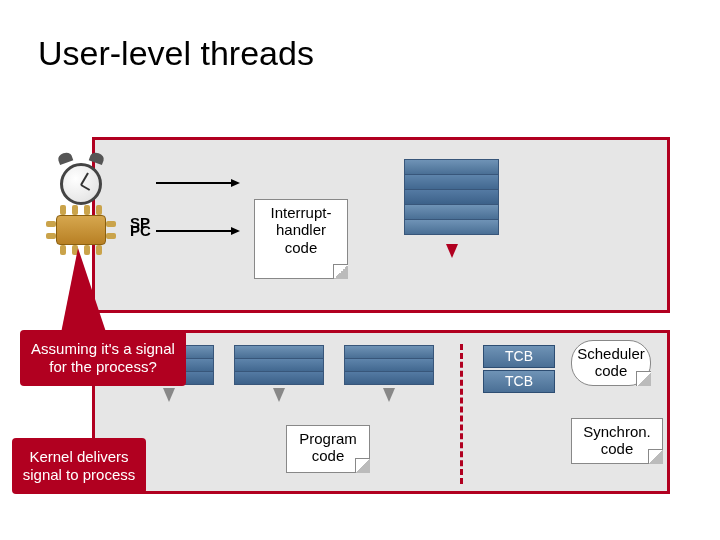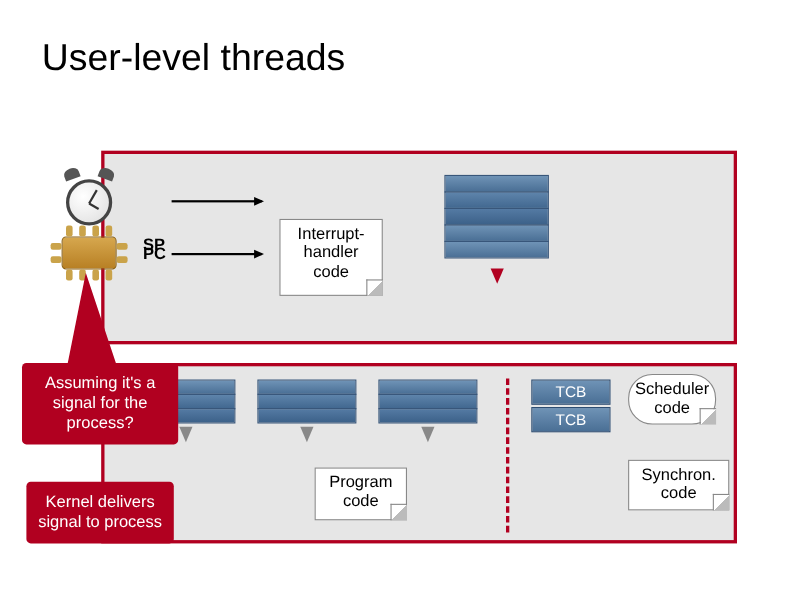--- a/index.html
+++ b/index.html
@@ -65,21 +65,21 @@
   <div class="cpu-pin" style="left:60px; top:28px; width:10px; height:6px;"></div>
 </div>
 
 <div style="position:absolute; left:60px; top:248px; width:0; height:0; border-left:18px solid transparent; border-right:30px solid transparent; border-bottom:90px solid #b10020;"></div>
 
 <div class="reg-label" style="left:130px; top:174px;margin-top:40px;">SP</div>
 <div class="reg-label" style="left:130px; top:222px;">PC</div>
 <div class="reg-line" style="left:156px; top:182px; width:82px;"></div>
 <div class="reg-line" style="left:156px; top:230px; width:82px;"></div>
 
-<div class="sticky" style="left:254px; top:199px; width:94px; height:70px; white-space:pre-line;">Interrupt-
+<div class="sticky" style="left:254px; top:199px; width:94px; height:80px; white-space:pre-line;">Interrupt-
 handler
 code</div>
 
 <div class="stack" style="left:404px; top:159px; width:95px;">
   <div class="seg" style="height:16px;"></div>
   <div class="seg" style="height:16px;"></div>
   <div class="seg" style="height:16px;"></div>
   <div class="seg" style="height:16px;"></div>
   <div class="seg" style="height:16px;"></div>
 </div>
@@ -112,18 +112,18 @@
 <div class="tcb" style="left:483px; top:370px;">TCB</div>
 
 <div class="sticky" style="left:571px; top:340px; width:80px; height:46px; white-space:pre-line;border-radius:22px;">Scheduler
 code</div>
 <div class="sticky" style="left:571px; top:418px; width:92px; height:46px; white-space:pre-line;">Synchron.
 code</div>
 
 <div class="sticky" style="left:286px; top:425px; width:84px; height:48px; white-space:pre-line;">Program
 code</div>
 
-<div class="callout" style="left:20px; top:330px; width:142px;">
+<div class="callout" style="left:20px; top:330px; width:166px;">
   <span>Assuming it's a signal for the process?</span>
 </div>
-<div class="callout" style="left:24px; top:438px; width:134px;">
+<div class="callout" style="left:12px; top:438px; width:134px;">
   <span>Kernel delivers signal to process</span>
 </div>
 
 </body></html>

